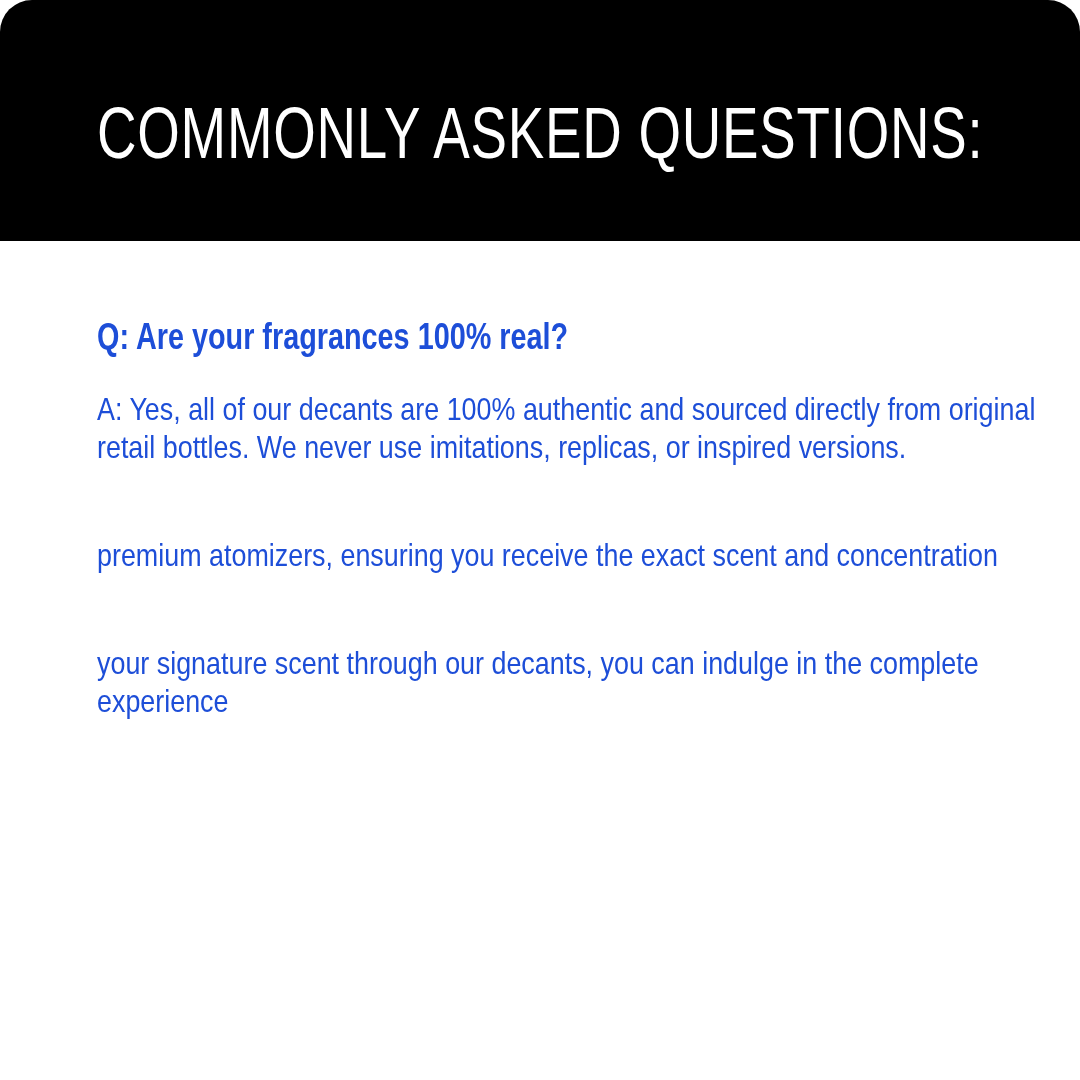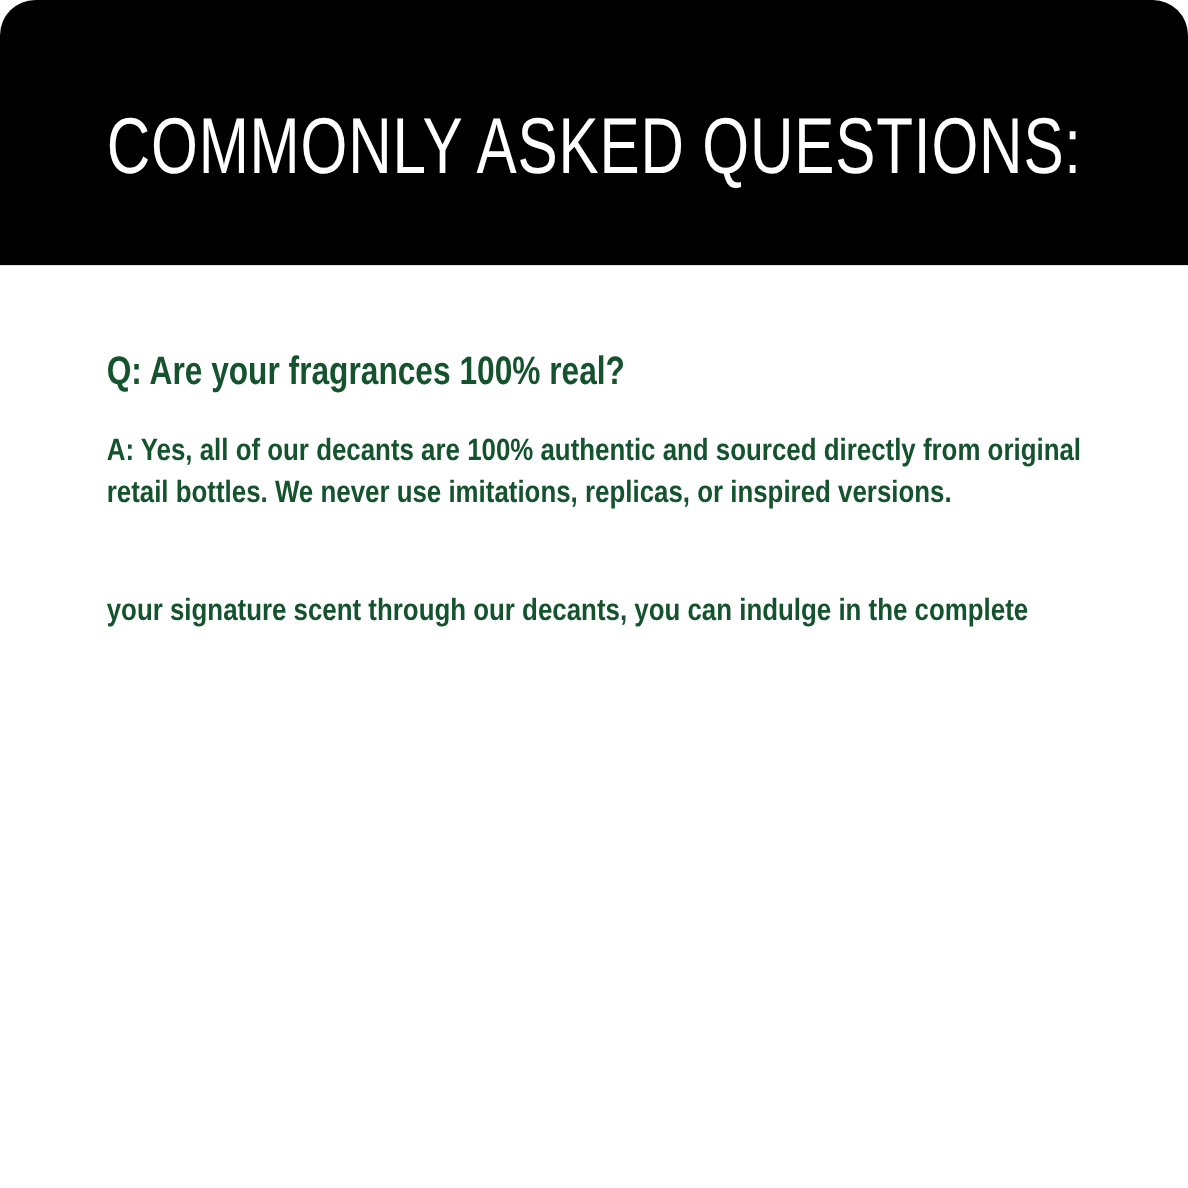--- a/index.html
+++ b/index.html
@@ -31,34 +31,34 @@
     letter-spacing: 1px;
     white-space: nowrap;
     display: inline-block;
     transform: scaleX(0.76);
     transform-origin: 50% 50%;
   }
   
   .faq-section {
     box-sizing: border-box;
     padding: 74px 60px 0 97px;
-    color: #14532d;
+    color: #1d4ed8;
   }
   .faq-item { margin: 0 0 70px 0; }
   .question {
     margin: 0 0 32px 0;
     font-size: 36px;
     font-weight: 600;
     line-height: 43px;
     white-space: nowrap;
   }
   .answer { margin: 0; }
   .answer-line {
-    font-size: 28px;
-    font-weight: 700;
+    font-size: 32px;
+    font-weight: 400;
     line-height: 38px;
     white-space: nowrap;
   }
   
   .condense {
     display: inline-block;
     transform: scaleX(0.84);
     transform-origin: 0 50%;
     white-space: nowrap;
   }
@@ -79,23 +79,25 @@
     <div class="faq-item">
       <div class="question"><span class="condense">Q: Are your fragrances 100% real?</span></div>
       <div class="answer">
         <div class="answer-line"><span class="condense">A: Yes, all of our decants are 100% authentic and sourced directly from original</span></div>
         <div class="answer-line"><span class="condense">retail bottles. We never use imitations, replicas, or inspired versions.</span></div>
       </div>
     </div>
 
     <div class="faq-item">
       <div class="answer">
+        <div class="answer-line"><span class="condense">premium atomizers, ensuring you receive the exact scent and concentration</span></div>
       </div>
     </div>
 
     <div class="faq-item">
       <div class="answer">
         <div class="answer-line"><span class="condense">your signature scent through our decants, you can indulge in the complete</span></div>
+        <div class="answer-line"><span class="condense">experience</span></div>
       </div>
     </div>
 
   </div>
 </div>
 
 </body></html>

